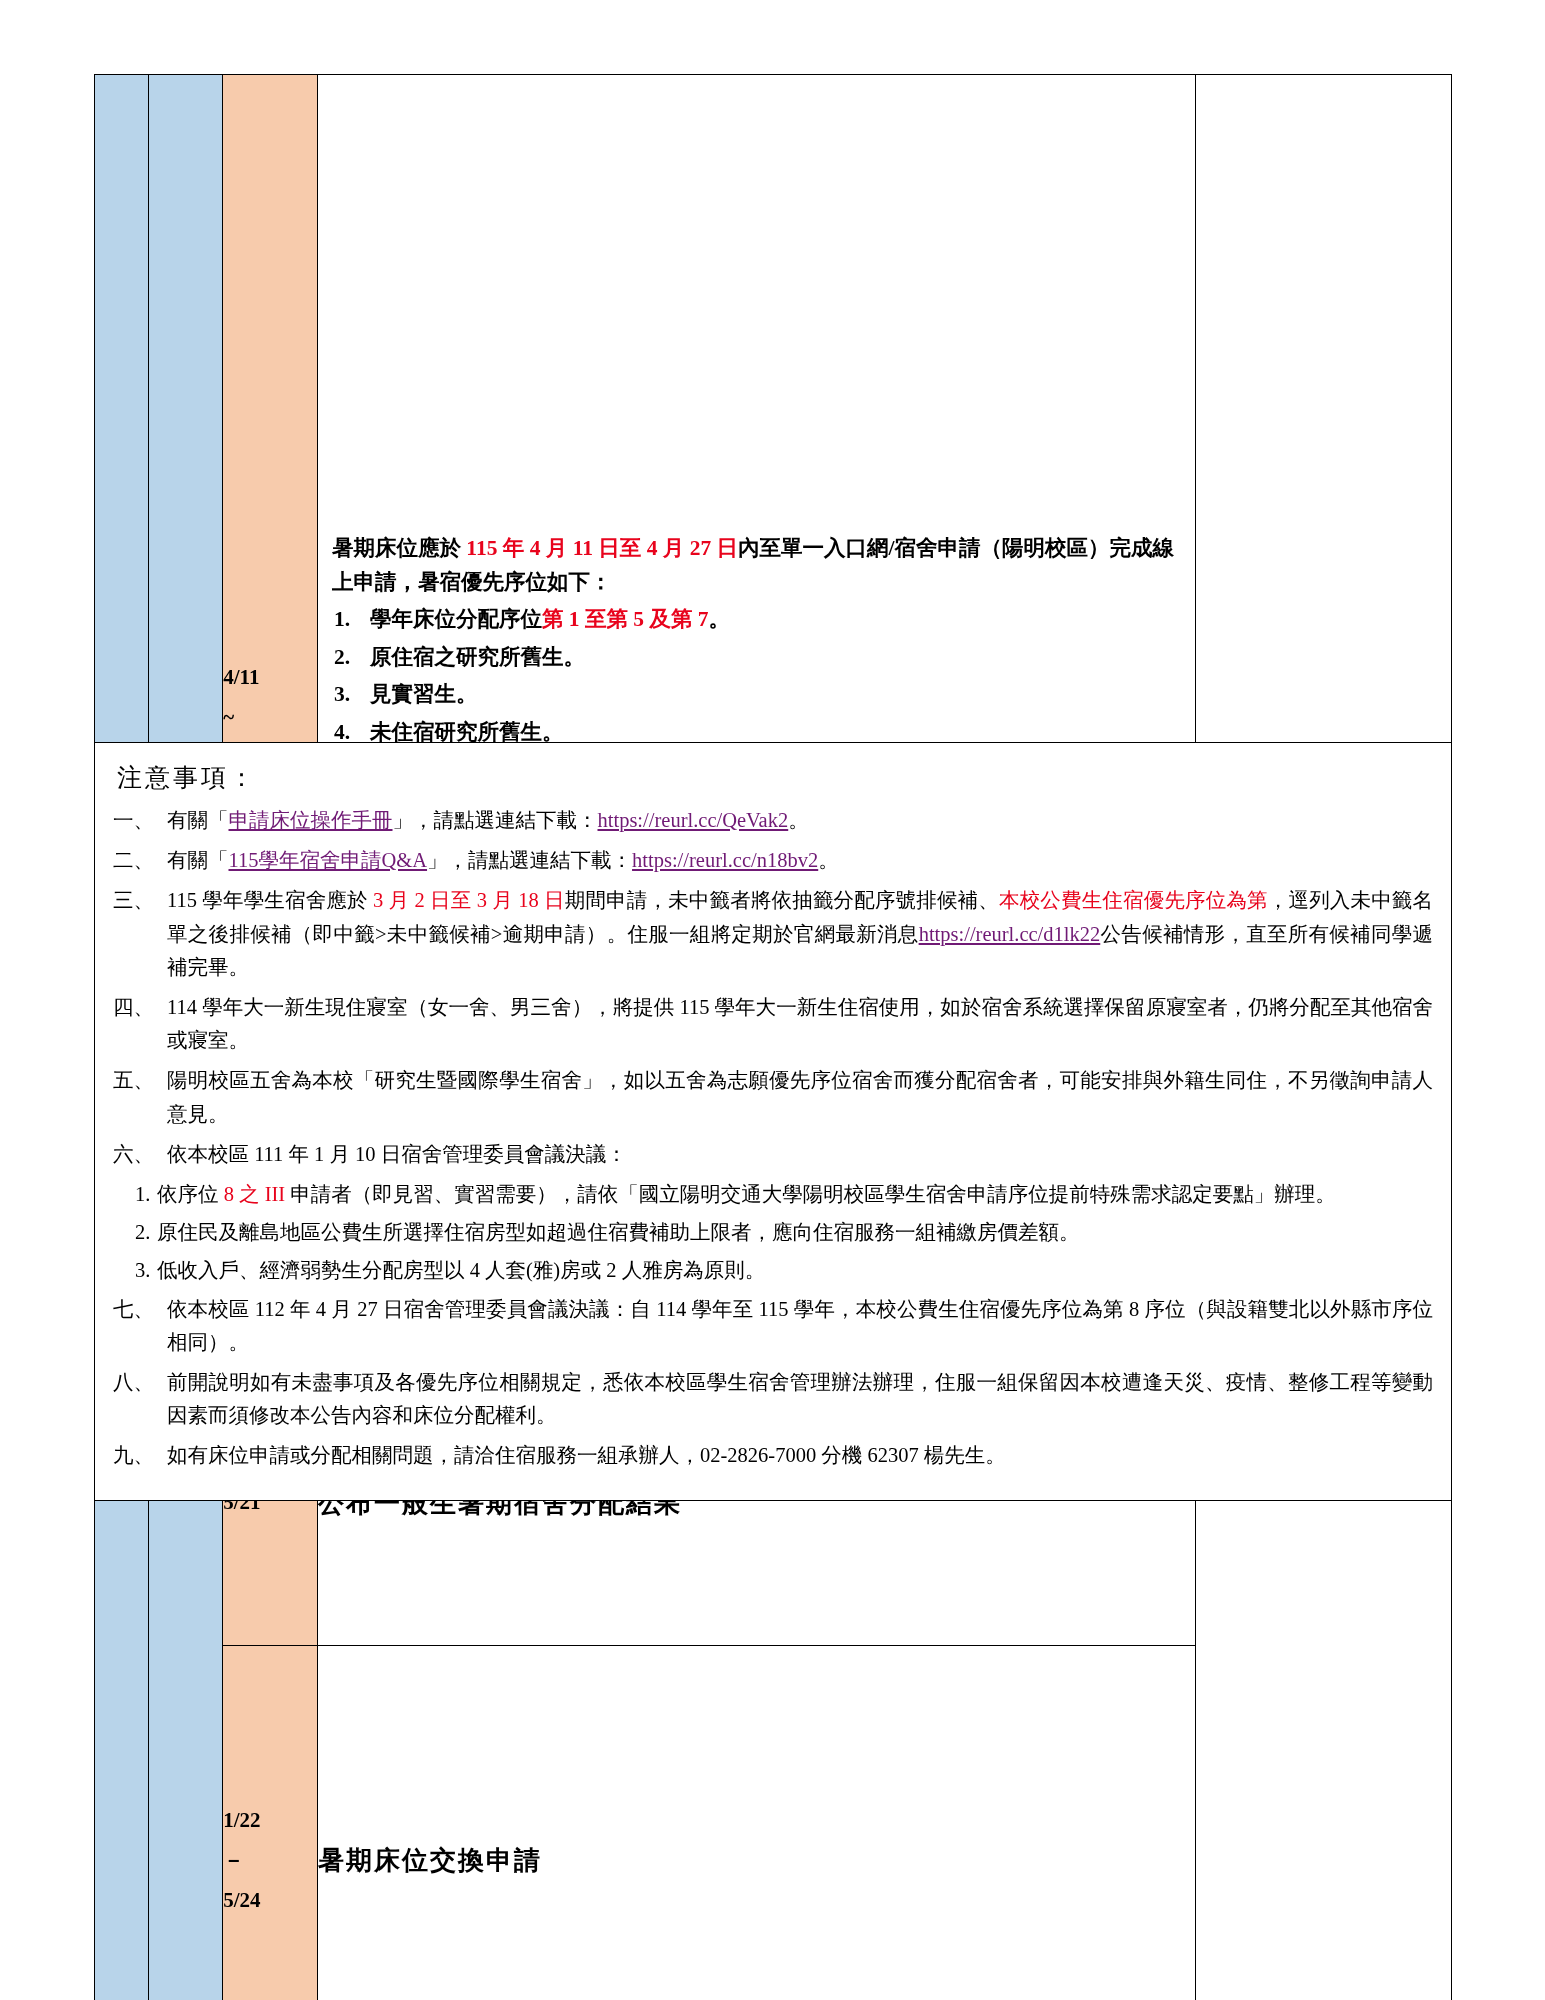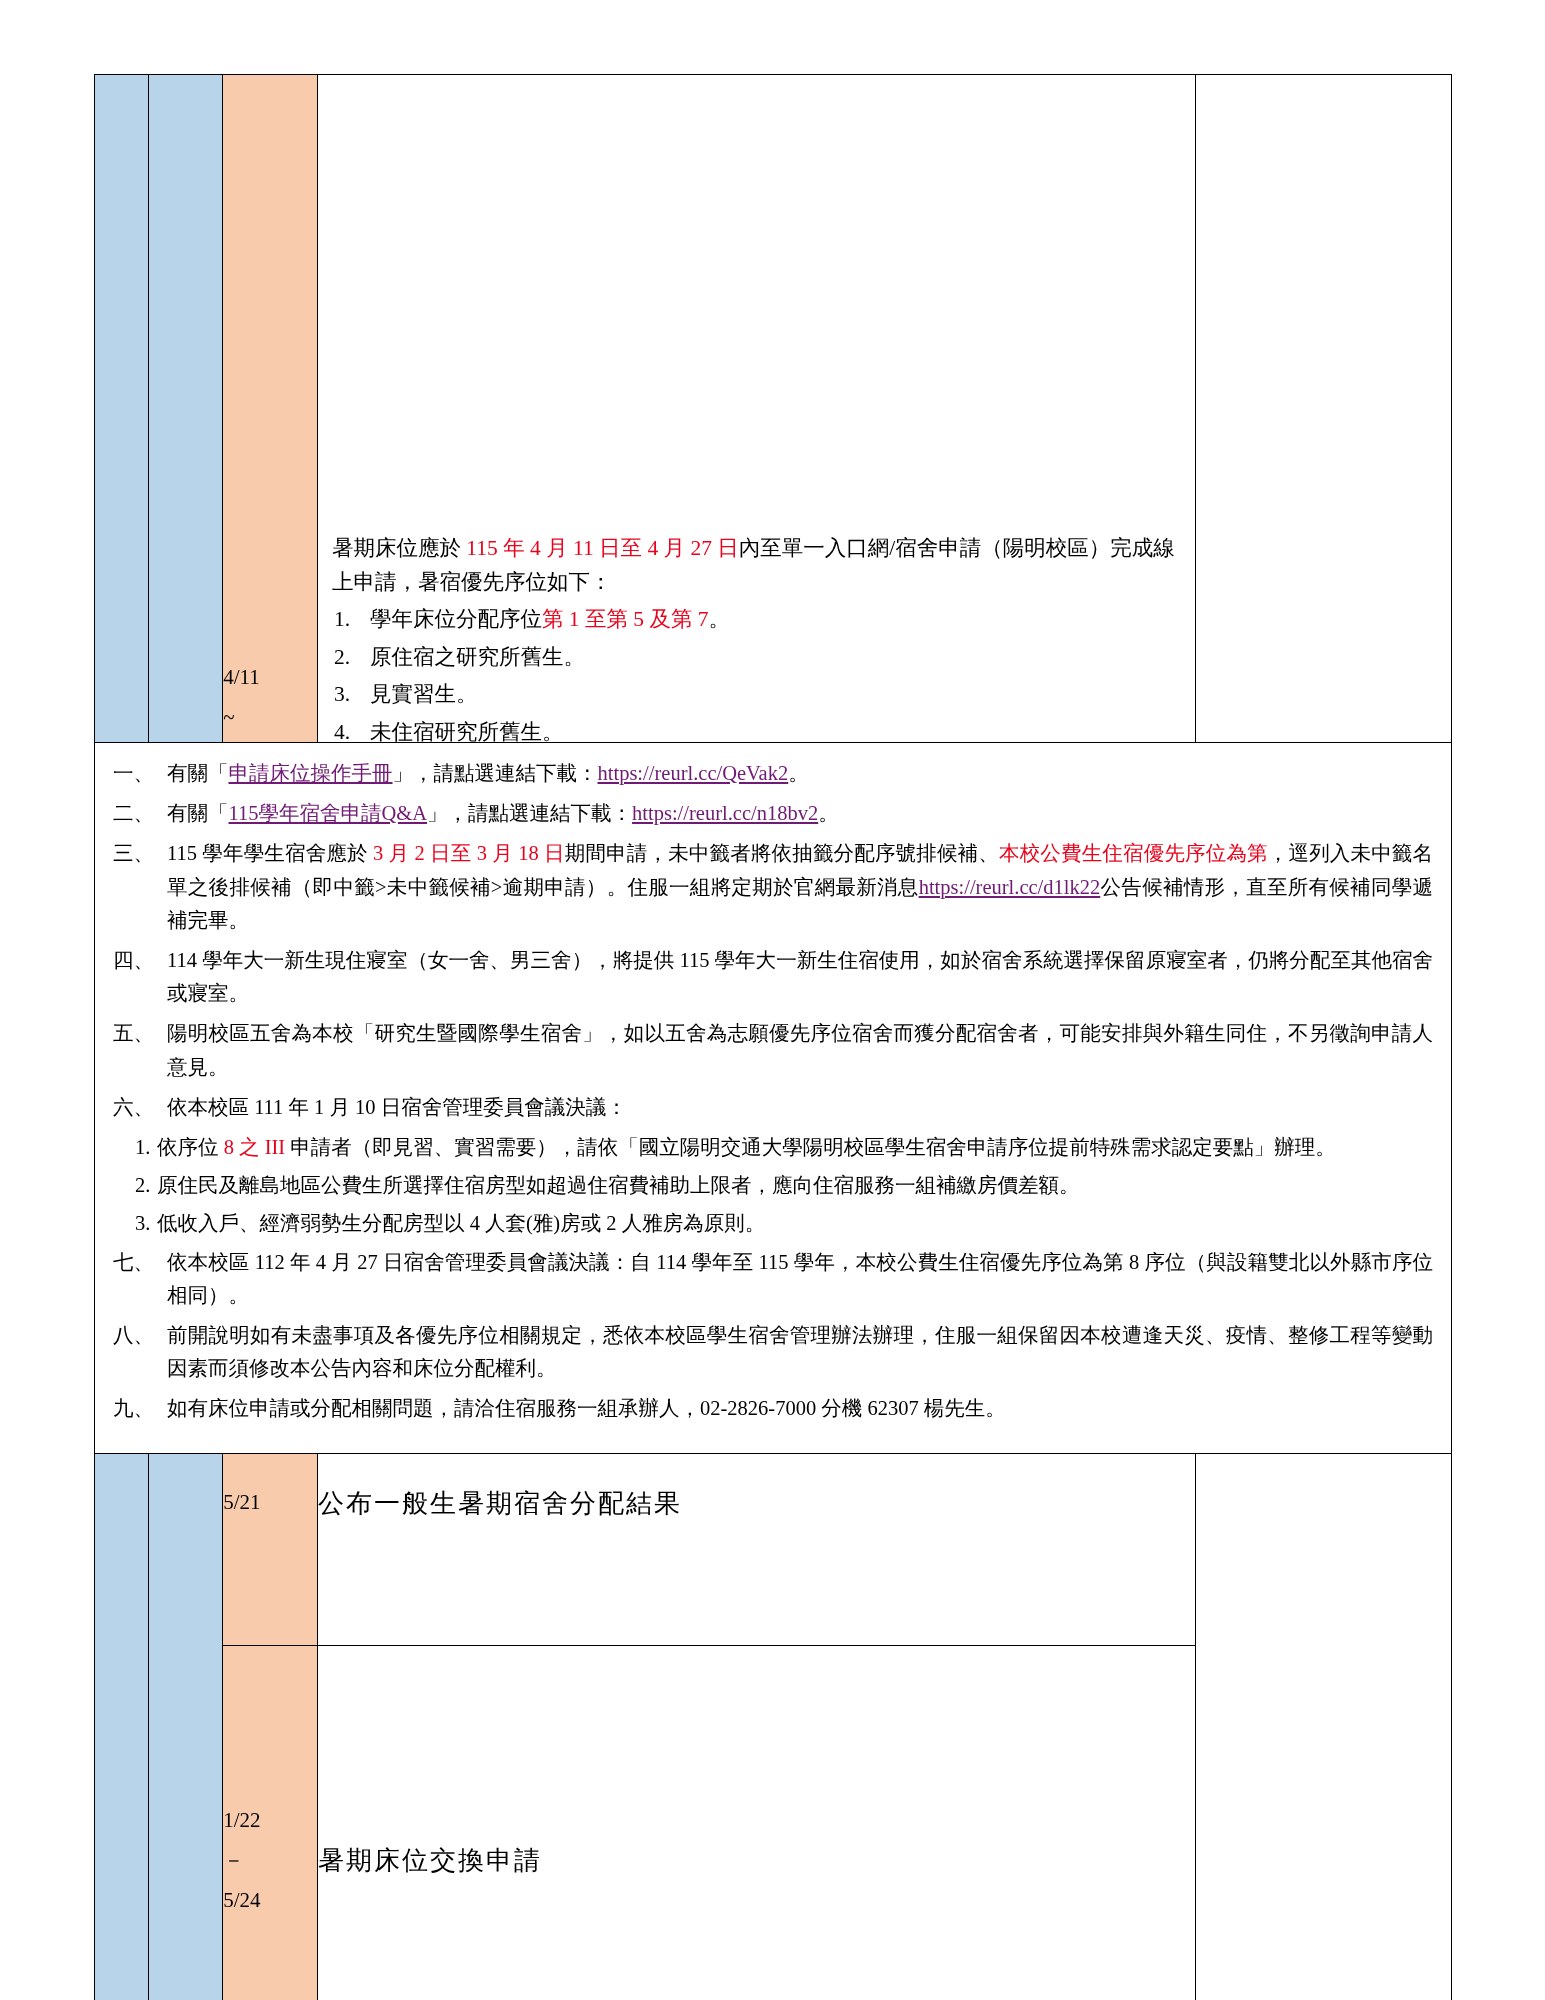--- a/index.html
+++ b/index.html
@@ -33,20 +33,21 @@
   table.sched {
     border-collapse: collapse;
     width: 100%;
     table-layout: fixed;
   }
   table.sched td {
     border: 1.5px solid #000;
     padding: 0;
     vertical-align: middle;
     font-size: 20px;
+    font-weight: bold;
   }
   .col-cat  { width: 52px;  background: #b8d4ea; }
   .col-type { width: 72px;  background: #b8d4ea; }
   .col-date { width: 92px;  background: #f7cbac; }
   .col-body { width: 862px; background: #ffffff; }
   .col-note { width: 250px; background: #ffffff; }
 
   .vert-text {
     writing-mode: vertical-rl;
     text-orientation: upright;
@@ -219,20 +220,21 @@
         </td>
         <td class="col-body">
           <div class="centered-cell">暑期床位交換申請</div>
         </td>
       </tr>
     </tbody>
       </table>
   </div>
 
   <div class="notes-box">
+    <div class="notes-title">注意事項：</div>
     <div id="notes-list">
         <div class="note-item">
           <div class="note-marker">一、</div>
           <div class="note-text"><span>有關「</span><span class="blue-u">申請床位操作手冊</span><span>」，請點選連結下載：</span><span class="blue-link">https://reurl.cc/QeVak2</span><span>。</span></div>
         </div>
         <div class="note-item">
           <div class="note-marker">二、</div>
           <div class="note-text"><span>有關「</span><span class="blue-u">115學年宿舍申請Q&amp;A</span><span>」，請點選連結下載：</span><span class="blue-link">https://reurl.cc/n18bv2</span><span>。</span></div>
         </div>
         <div class="note-item">

